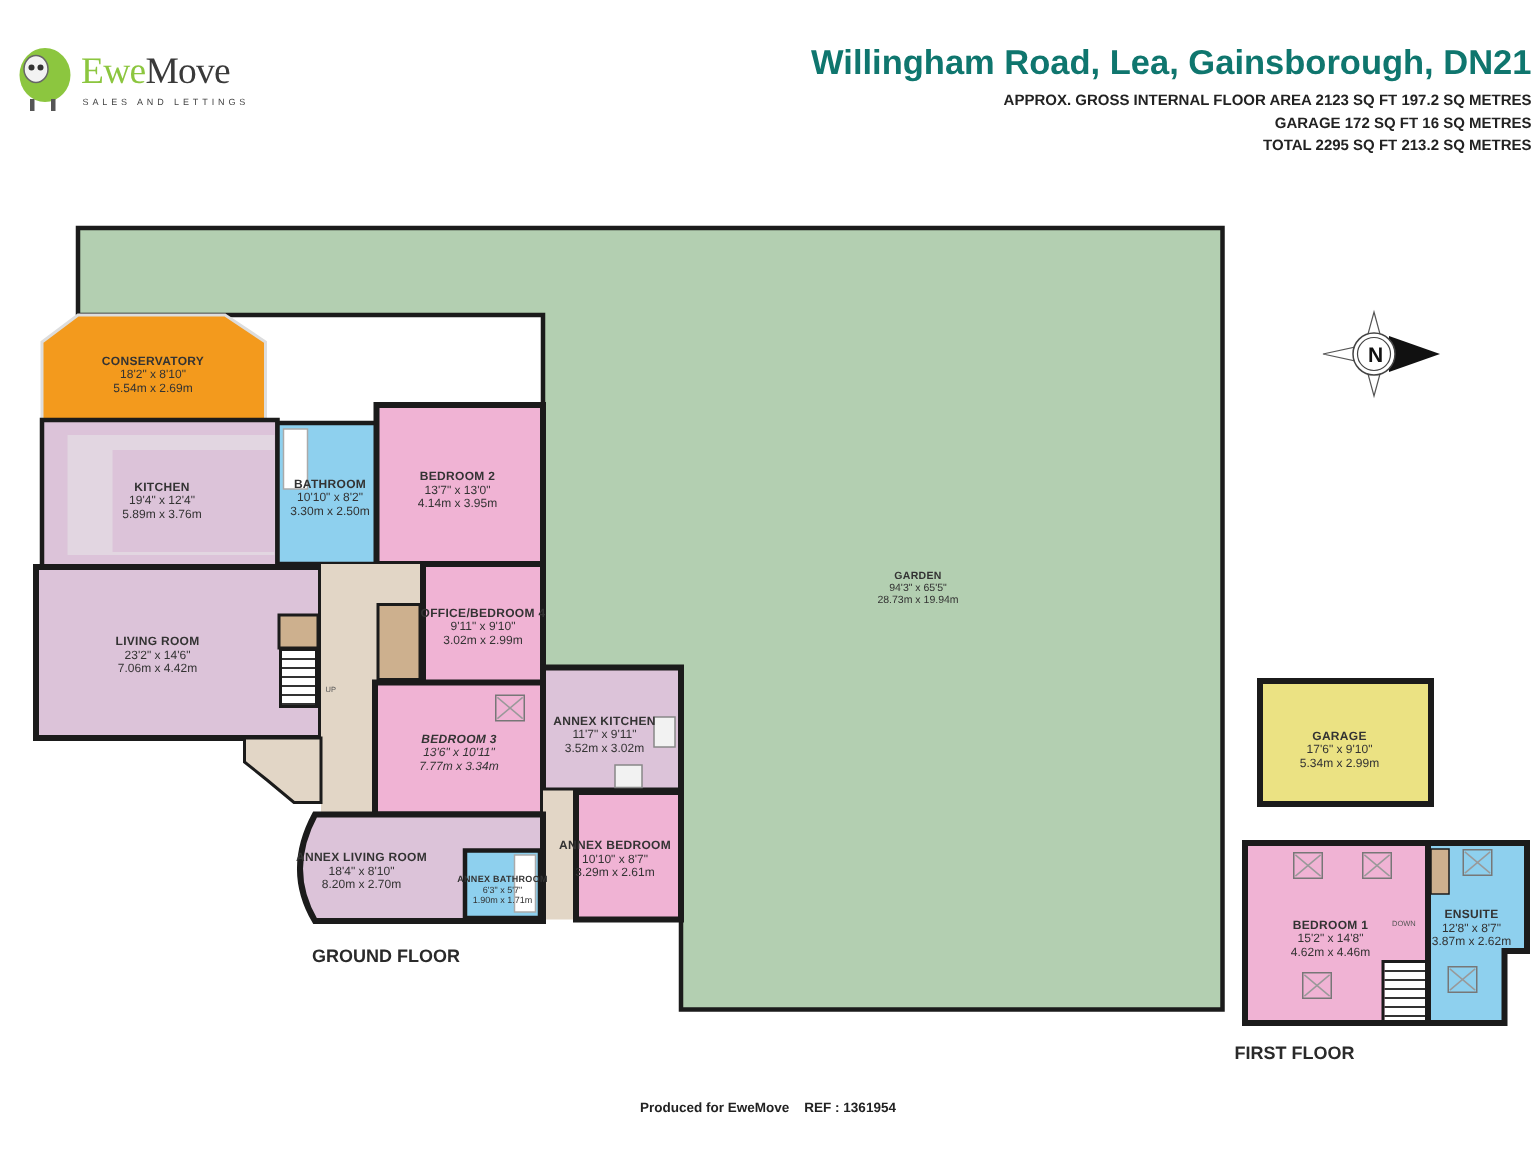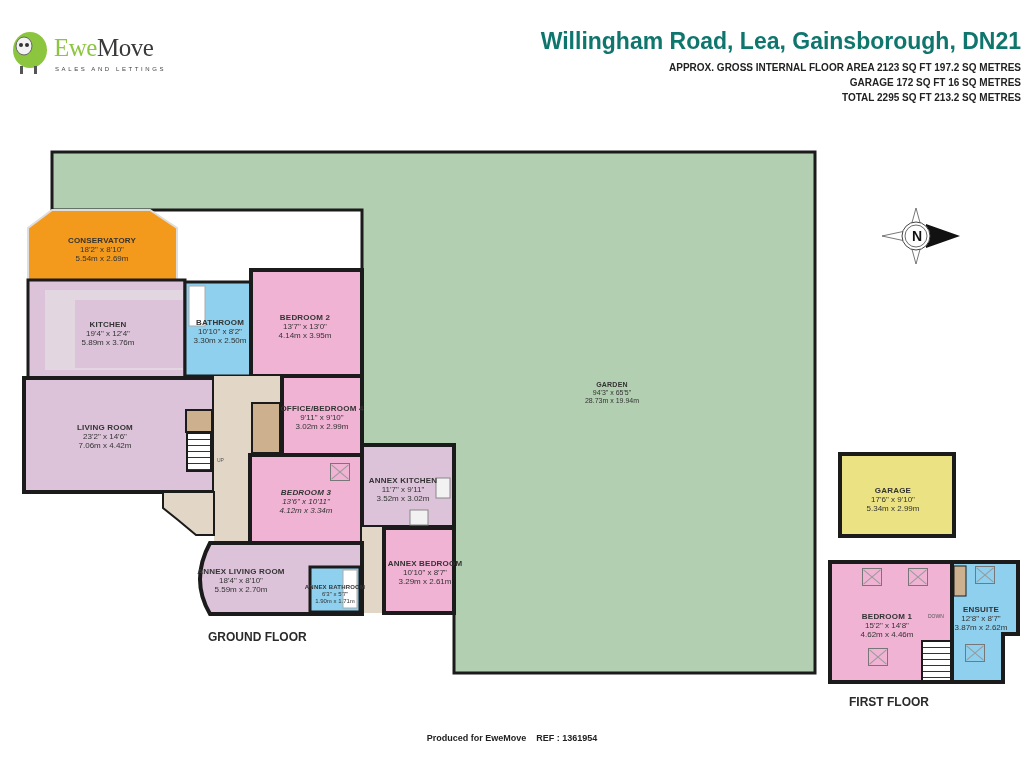--- a/index.html
+++ b/index.html
@@ -140,38 +140,38 @@
     <div>7.06m  x 4.42m</div>
   </div>
 <div class="lbl" style="left:322px;top:404px;">
     <div class="n">OFFICE/BEDROOM 4</div>
     <div>9'11"  x 9'10"</div>
     <div>3.02m  x 2.99m</div>
   </div>
 <div class="lbl" style="left:306px;top:488px;font-style:italic;">
     <div class="n">BEDROOM 3</div>
     <div>13'6"  x 10'11"</div>
-    <div>4.12m  x 3.34m</div>
+    <div>7.77m  x 3.34m</div>
   </div>
 <div class="lbl" style="left:403px;top:476px;">
     <div class="n">ANNEX KITCHEN</div>
     <div>11'7"  x 9'11"</div>
     <div>3.52m  x 3.02m</div>
   </div>
 <div class="lbl" style="left:241px;top:567px;">
     <div class="n">ANNEX LIVING ROOM</div>
     <div>18'4"  x 8'10"</div>
-    <div>5.59m  x 2.70m</div>
+    <div>8.20m  x 2.70m</div>
   </div>
 <div class="lbl" style="left:335px;top:584px;font-size:6px;line-height:7px;">
     <div class="n">ANNEX BATHROOM</div>
     <div>6'3"  x 5'7"</div>
     <div>1.90m  x 1.71m</div>
   </div>
-<div class="lbl" style="left:425px;top:559px;">
+<div class="lbl" style="left:410px;top:559px;">
     <div class="n">ANNEX BEDROOM</div>
     <div>10'10"  x 8'7"</div>
     <div>3.29m  x 2.61m</div>
   </div>
 <div class="lbl" style="left:612px;top:381px;font-size:7px;line-height:8px;">
     <div class="n">GARDEN</div>
     <div>94'3"  x 65'5"</div>
     <div>28.73m  x 19.94m</div>
   </div>
 <div class="abs" style="left:217px;top:457px;font-size:5px;color:#555;">UP</div>
@@ -188,15 +188,15 @@
     <div>4.62m  x 4.46m</div>
   </div>
 <div class="lbl" style="left:981px;top:605px;">
     <div class="n">ENSUITE</div>
     <div>12'8"  x 8'7"</div>
     <div>3.87m  x 2.62m</div>
   </div>
 <div class="abs" style="left:928px;top:613px;font-size:5px;color:#555;">DOWN</div>
 
 <div class="abs floor-label" style="left:208px;top:630px;">GROUND FLOOR</div>
-<div class="abs floor-label" style="left:849px;top:695px;">FIRST FLOOR</div>
+<div class="abs floor-label" style="left:823px;top:695px;">FIRST FLOOR</div>
 
 <div class="abs footer" style="white-space:pre;">Produced for EweMove    REF : 1361954</div>
 
 </body></html>

